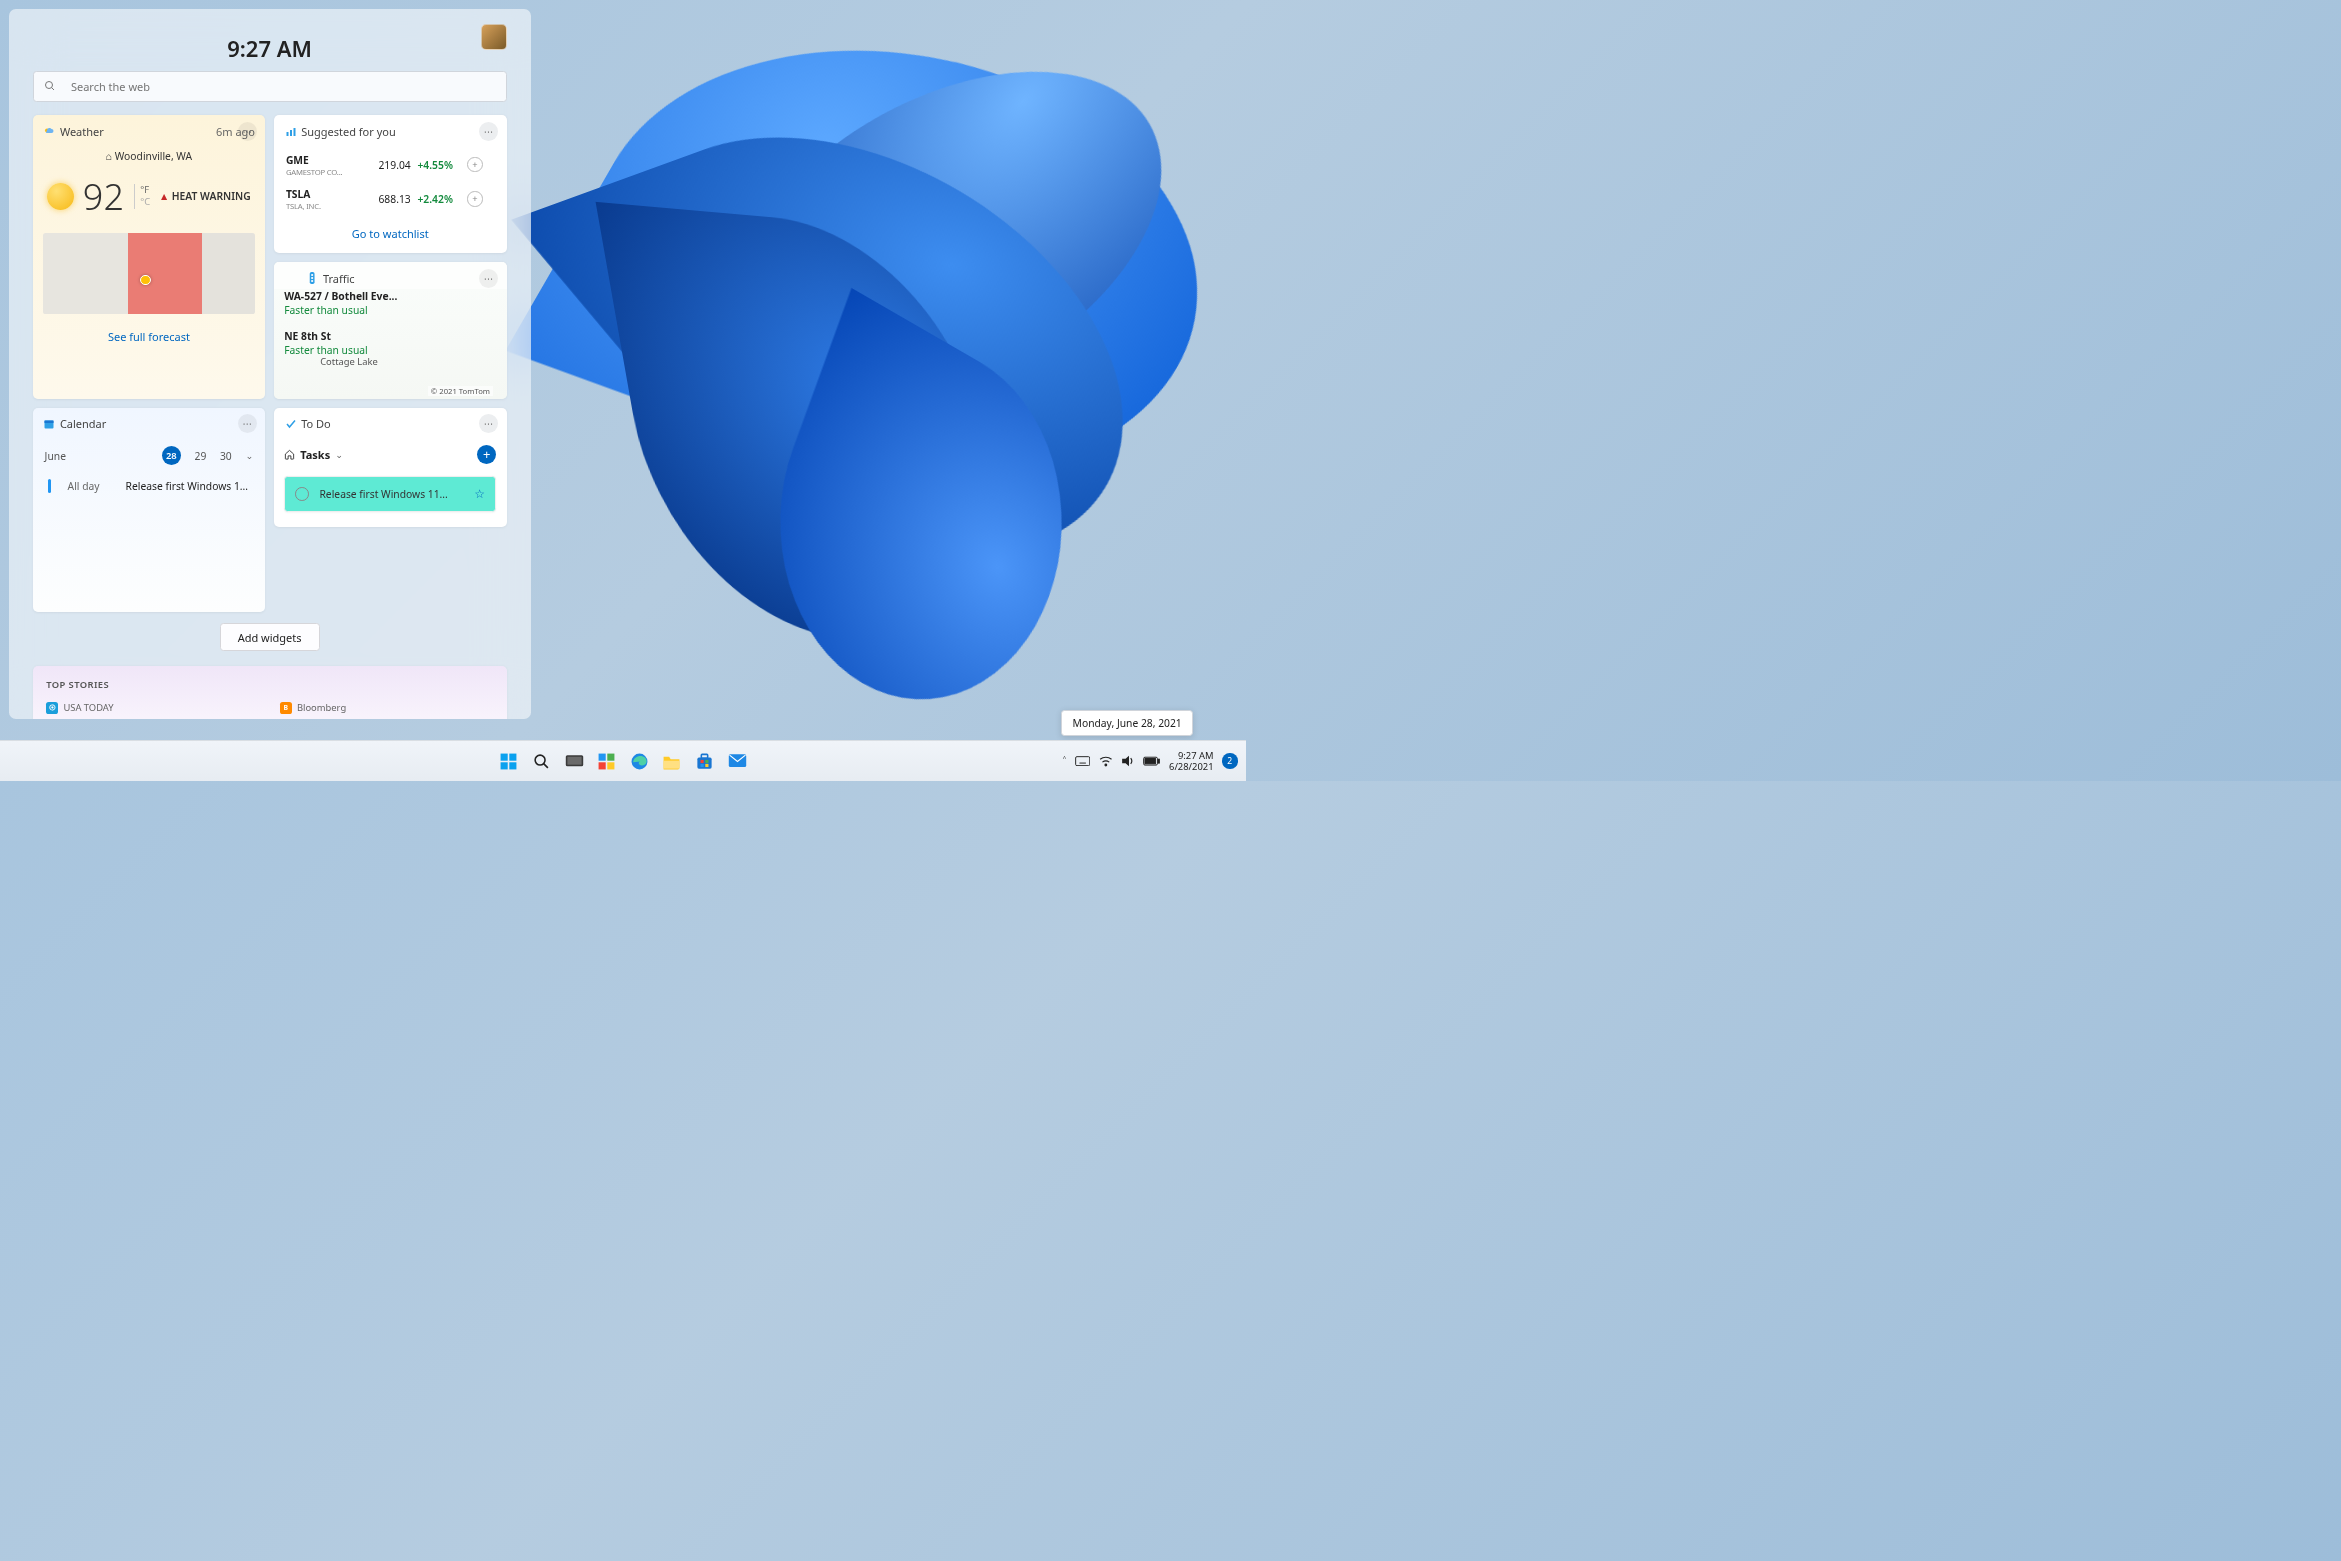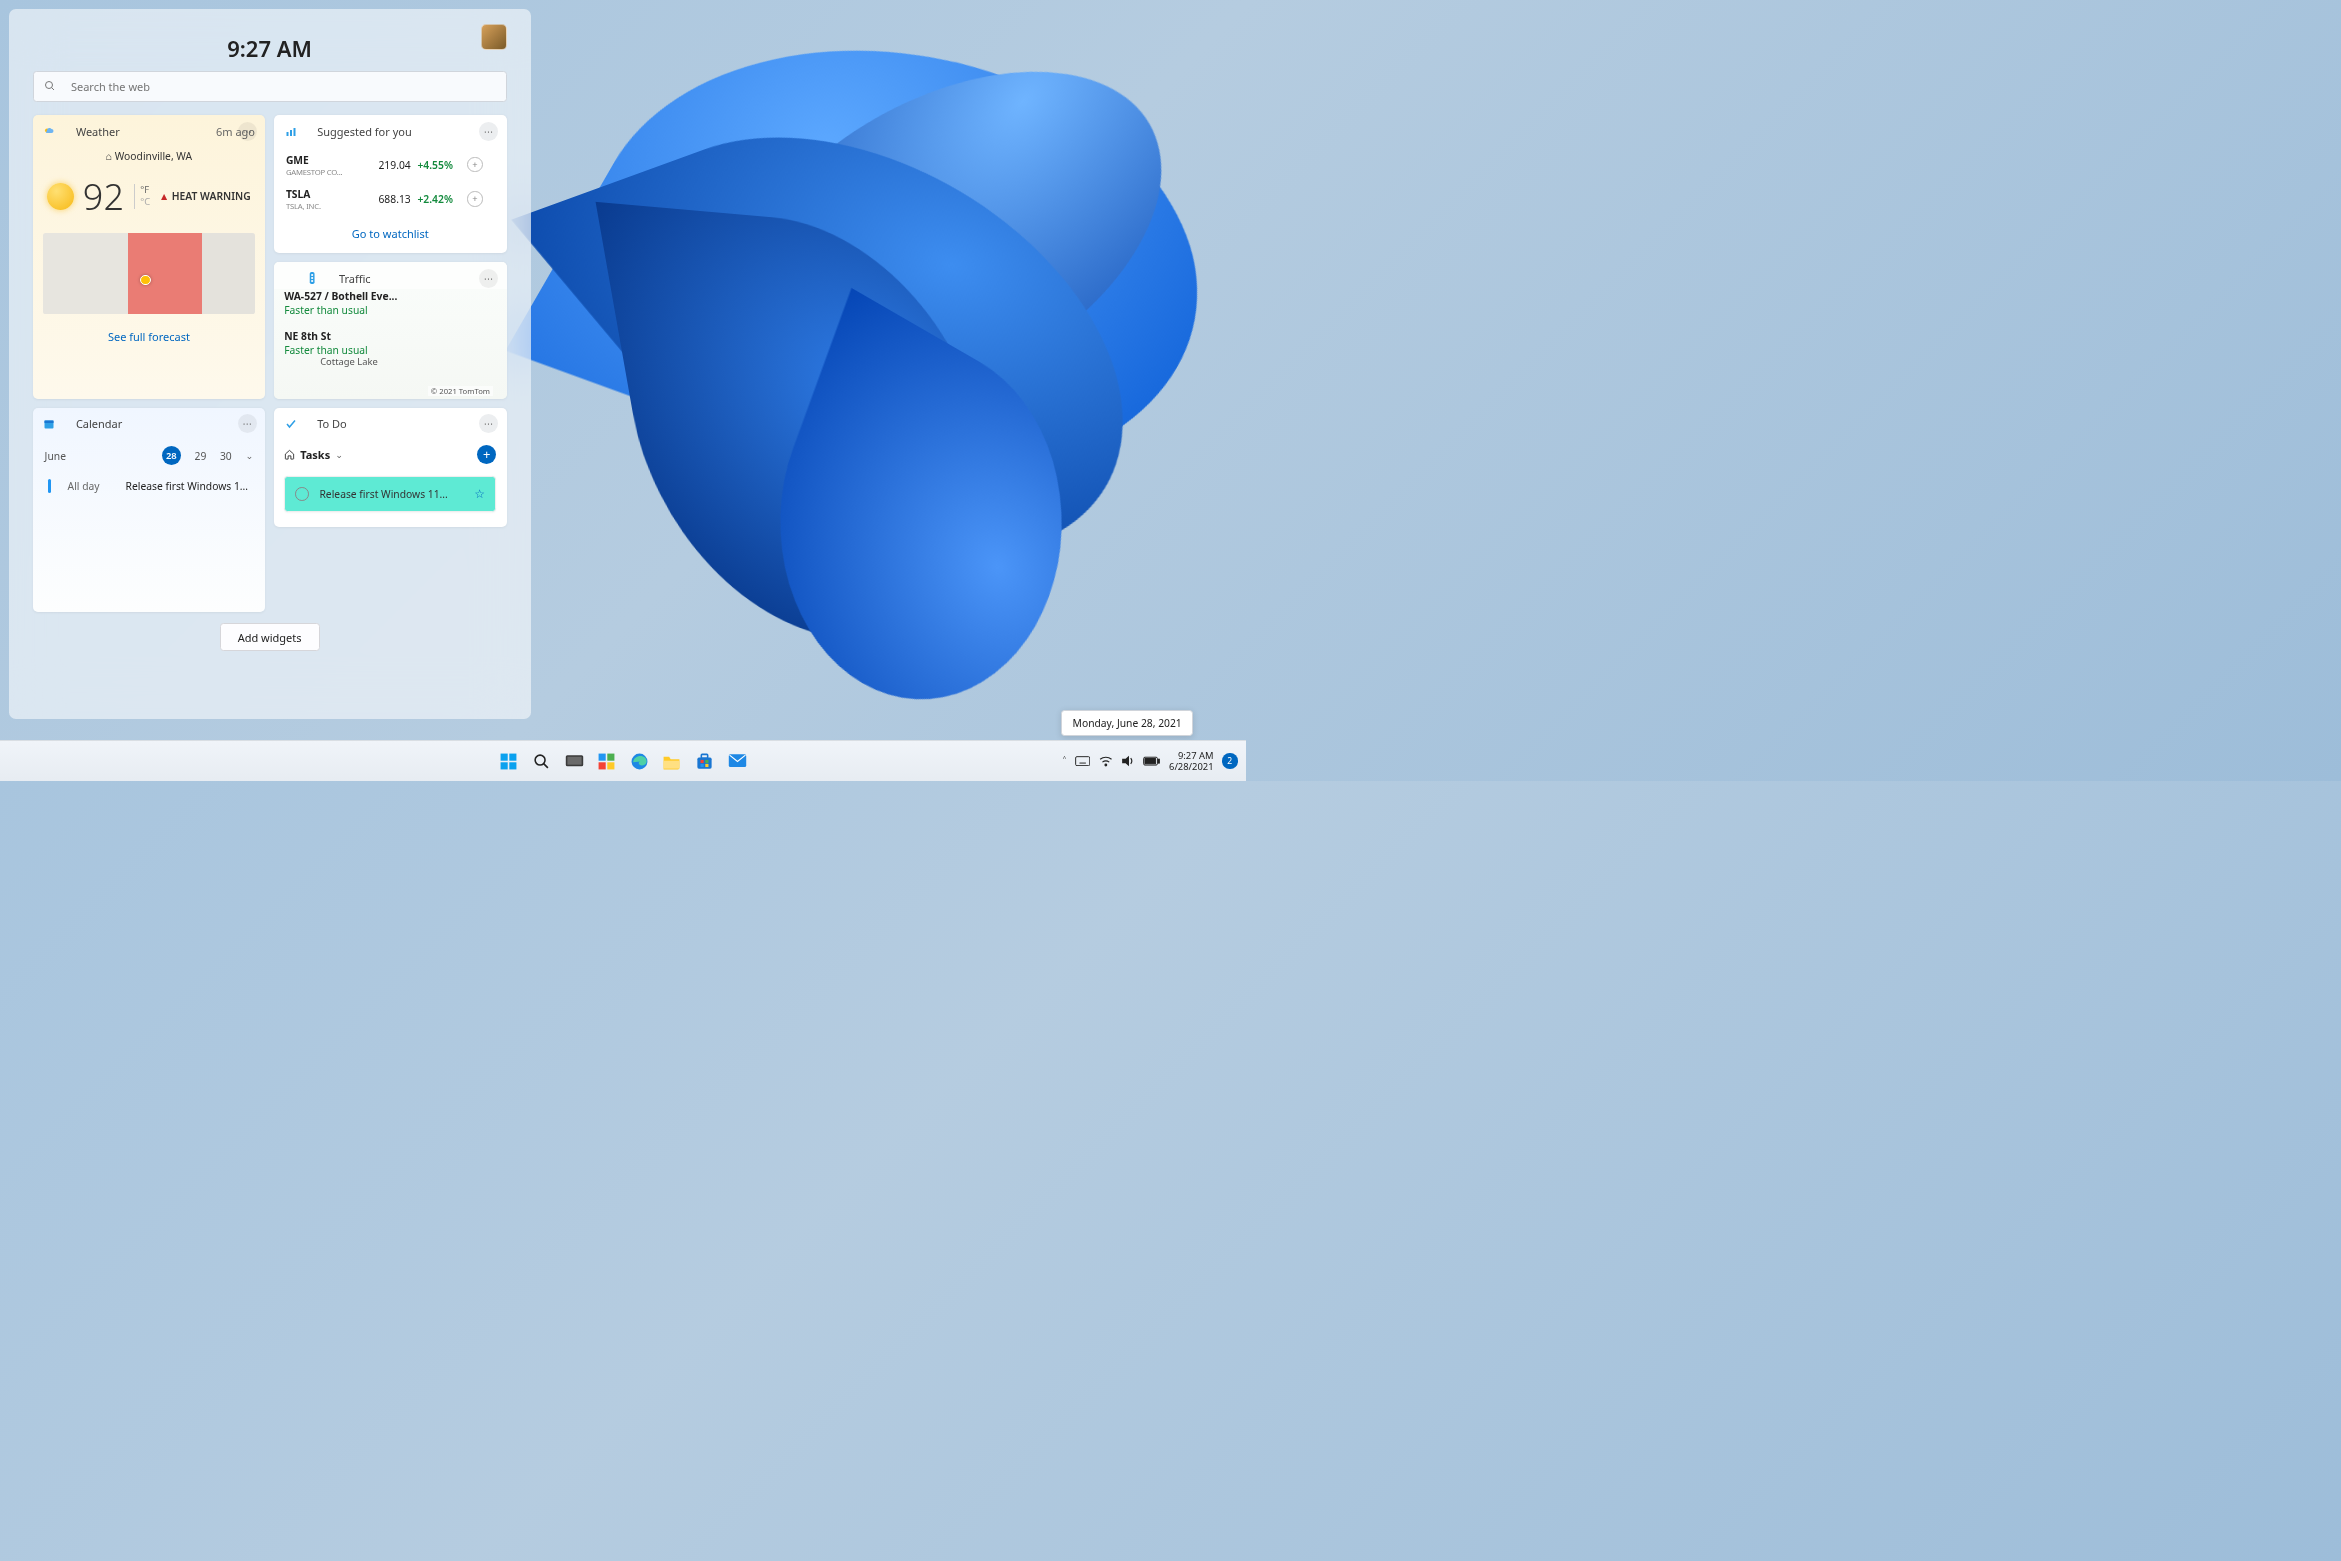--- a/index.html
+++ b/index.html
@@ -22,21 +22,21 @@
     background: rgba(255,255,255,0.55); backdrop-filter: blur(26px);
     border-radius: 6.8px; padding: 10.3px 24px; overflow: hidden;
   }
   .panel-header { position: relative; text-align: center; padding: 13.7px 0 8.6px; }
   .panel-time { font-size: 22px; font-weight: 600; color: #222; }
   .avatar { position: absolute; right: 0; top: 5.1px; width: 26px; height: 26px; border-radius: 5.1px; background: linear-gradient(135deg,#d6a05a,#7a5a28); border: 1.7px solid rgba(255,255,255,0.6); }
   .search-box { width: 100%; background: #f8fafd; border: 0.9px solid #d0d5dc; border-radius: 3.4px; padding: 6.8px 10.3px; display: flex; align-items: center; gap: 15px; margin-bottom: 13.7px; }
   .search-box input { border: none; background: transparent; flex: 1; font-size: 11px; outline: none; color: #555; }
   .widgets-grid { display: grid; grid-template-columns: 1fr 1fr; gap: 8.6px; }
   .card { background: #fff; border-radius: 5.1px; box-shadow: 0 0.9px 2.6px rgba(0,0,0,0.06); position: relative; overflow: hidden; }
-  .card-head { display: flex; align-items: center; gap: 20px; padding: 8.6px 10.3px; font-size: 11px; color: #444; }
+  .card-head { display: flex; align-items: center; gap: 4px; padding: 8.6px 10.3px; font-size: 11px; color: #444; }
   .card-head .ico { width: 13px; height: 13px; display: inline-flex; align-items: center; justify-content: center; }
   .card-menu { position: absolute; right: 8.6px; top: 6.8px; width: 19px; height: 19px; border-radius: 50%; background: #eceef0; display: flex; align-items: center; justify-content: center; color: #666; font-size: 9.4px; cursor: pointer; }
   .card-menu.light { background: rgba(0,0,0,0.06); }
   
   .weather-card { background: linear-gradient(180deg,#fdf4db 0%, #fef9ec 100%); grid-row: span 2; }
   .weather-location { font-size: 10.3px; color: #333; text-align: center; padding: 1.7px 0; }
   .weather-row { display: flex; align-items: center; justify-content: center; gap: 8.6px; padding: 6.8px 12px; }
   .sun { width: 27px; height: 27px; border-radius: 50%; background: radial-gradient(circle at 35% 30%,#ffe072,#f7b916); box-shadow: 0 0 6.8px rgba(247,185,22,0.6); }
   .temp-big { font-size: 36px; font-weight: 300; color: #333; }
   .temp-unit { font-size: 9.4px; color: #666; line-height: 1.3; border-left: 0.9px solid #ccc; padding-left: 5.1px; margin-left: 1.7px; }
@@ -267,20 +267,40 @@
         <span class="todo-check"></span>
         <span style="flex:1;white-space:nowrap;overflow:hidden;text-overflow:ellipsis;">Release first Windows 11...</span>
         <span class="todo-star">☆</span>
       </div>
     </div>
 
     <div class="add-widgets-row">
       <div class="add-widgets-btn">Add widgets</div>
     </div>
 
+    <div class="card news-card">
+      <div class="news-title">TOP STORIES</div>
+      <div class="news-cols">
+        <div>
+          <div class="news-src">
+            <span class="src-badge" style="background:#1a9edb">⦿</span>
+            <span>USA TODAY</span>
+          </div>
+
+        </div>
+        <div>
+          <div class="news-src">
+            <span class="src-badge" style="background:#ff8a00">B</span>
+            <span>Bloomberg</span>
+          </div>
+
+        </div>
+      </div>
+
+    </div>
   </div>
 </div>
 
 <div class="date-tooltip">Monday, June 28, 2021</div>
 
 <div class="taskbar">
   <div class="taskbar-center">
     <div class="tb-icon">
         <svg width="19" height="19" viewBox="0 0 24 24">
           <rect x="2" y="2" width="9" height="9" fill="#0aa1ef"></rect>

